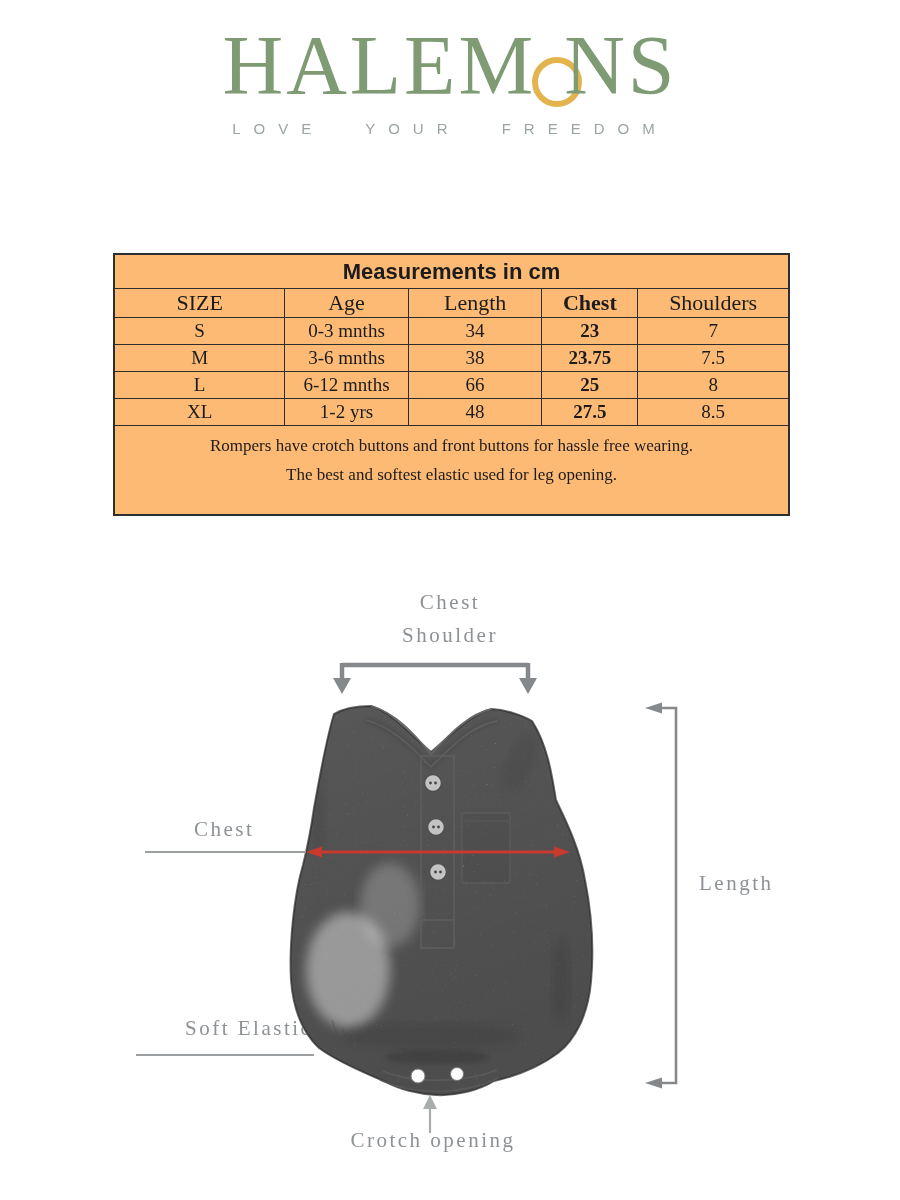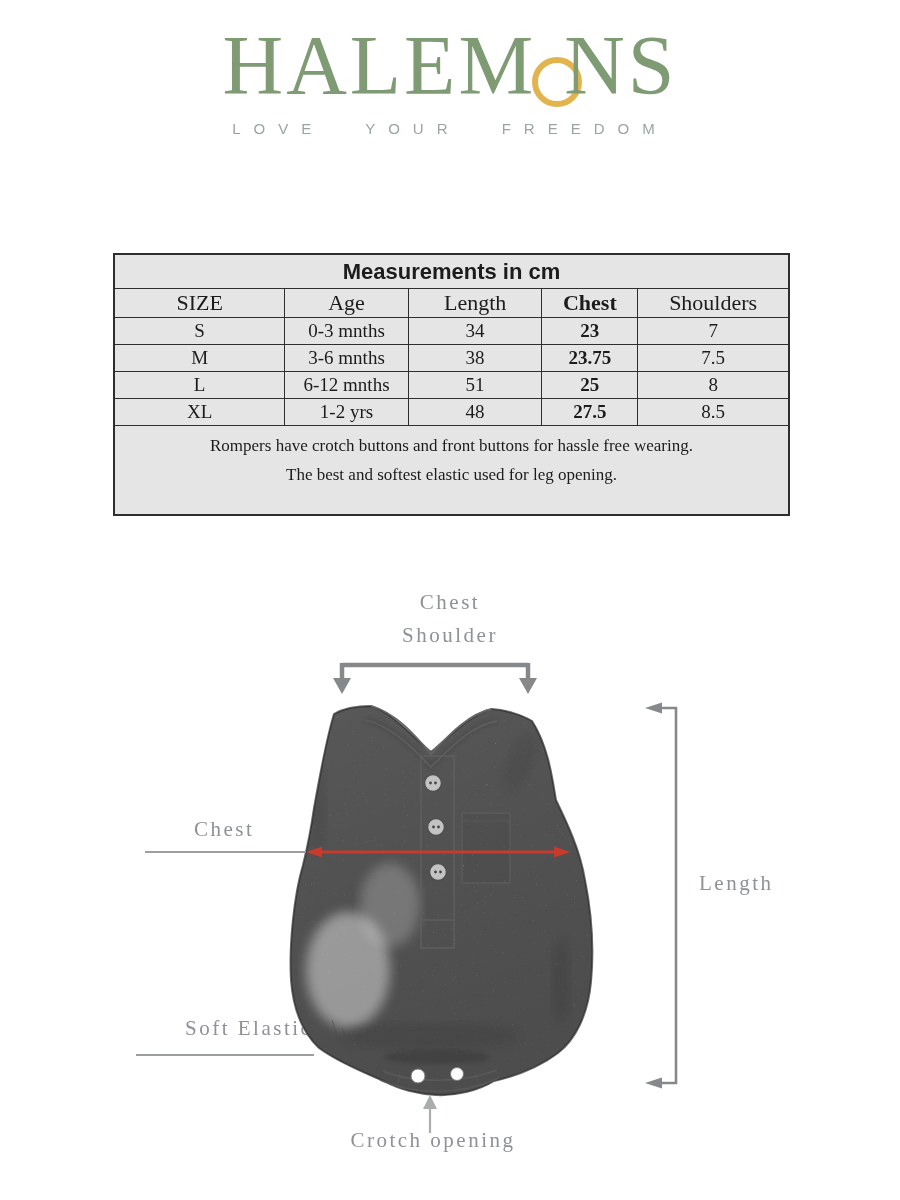--- a/index.html
+++ b/index.html
@@ -22,21 +22,21 @@
   .tagline{margin-top:12px;font-family:"Liberation Sans", sans-serif;font-size:15px;
            color:#9aa5a2;letter-spacing:13px;word-spacing:24px;white-space:nowrap;}
 
   
   .page-title{position:absolute;left:108px;top:214px;margin:0;
               font-family:"Liberation Serif", serif;font-weight:bold;font-size:28px;
               color:#575050;letter-spacing:0.5px;}
 
   
   .size-table{position:absolute;left:113px;top:253px;width:677px;border-collapse:collapse;
-              border:2px solid var(--border);table-layout:fixed;background:#e5e5e5;}
+              border:2px solid var(--border);table-layout:fixed;background:#fdba74;}
   .size-table td{border:1.5px solid var(--border);text-align:center;vertical-align:middle;
                  color:var(--ink);font-family:"Liberation Serif", serif;font-size:19px;
                  padding:0;overflow:hidden;}
   .caption-row td{height:33px;font-family:"Liberation Sans", sans-serif;
                   font-weight:bold;font-size:22px;}
   .head-row td{height:28px;font-size:22px;}
   .data-row td{height:26px;}
   .head-row td:nth-child(4), .data-row td:nth-child(4){font-weight:bold;}
   .notes-row td{height:83px;vertical-align:top;padding-top:5px;font-size:17px;line-height:29px;}
   .col-size{width:25.3%;} .col-age{width:18.3%;} .col-length{width:19.8%;}
@@ -93,21 +93,21 @@
         <tr class="data-row">
           <td>M</td>
           <td>3-6 mnths</td>
           <td>38</td>
           <td>23.75</td>
           <td>7.5</td>
         </tr>
         <tr class="data-row">
           <td>L</td>
           <td>6-12 mnths</td>
-          <td>51</td>
+          <td>66</td>
           <td>25</td>
           <td>8</td>
         </tr>
         <tr class="data-row">
           <td>XL</td>
           <td>1-2 yrs</td>
           <td>48</td>
           <td>27.5</td>
           <td>8.5</td>
         </tr>

